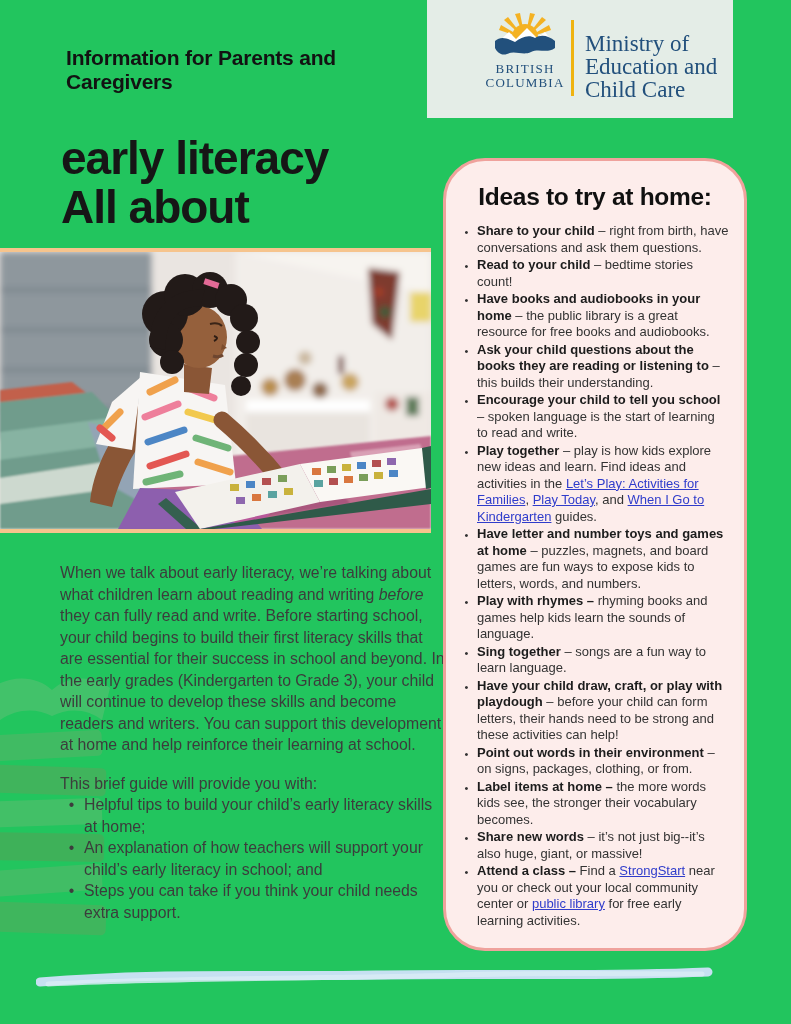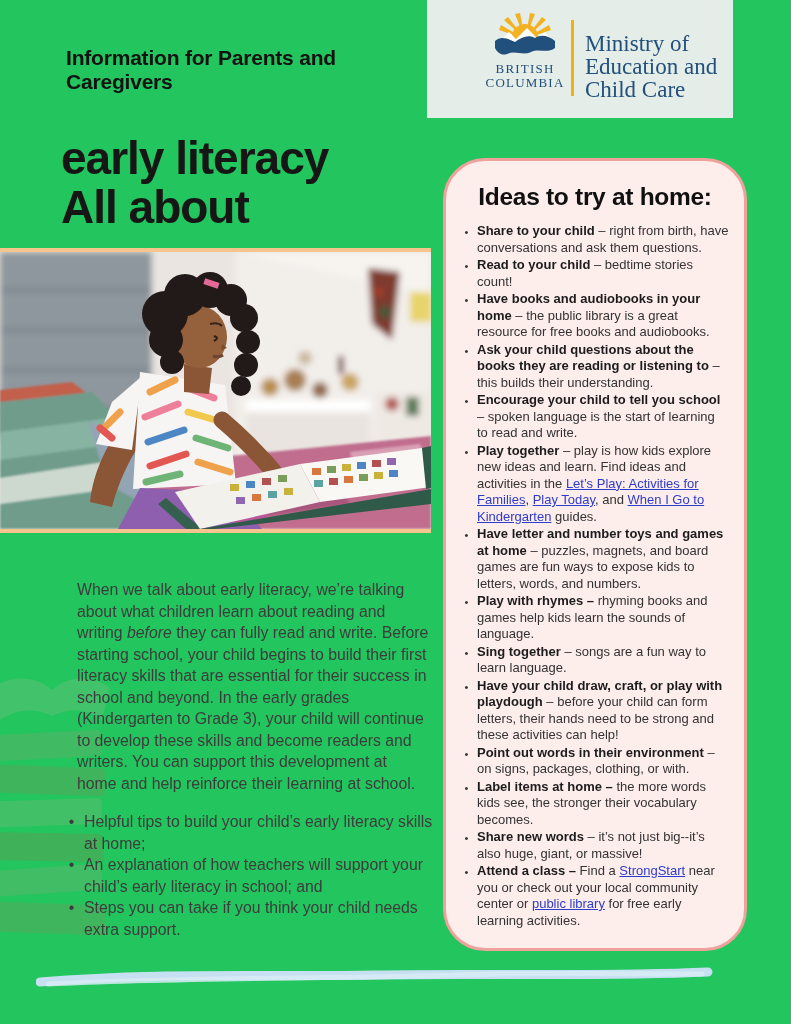--- a/index.html
+++ b/index.html
@@ -39,21 +39,21 @@
   .photo{
     position:absolute;left:0;top:248px;width:431px;height:285px;
     border-top:4px solid #f6c48d;border-bottom:4px solid #f6c48d;
     box-sizing:border-box;background:#eae5e1;overflow:hidden;
   }
   .photo svg{display:block;}
   
   .watermark{position:absolute;left:-18px;top:648px;width:150px;height:320px;}
   .left-col{position:absolute;left:60px;top:562px;width:386px;color:#3c3c3c;
     font-size:15.8px;line-height:21.5px;}
-  .left-col p{margin:17px;}
+  .left-col p{margin:0;}
   .guide{margin-top:17px;}
   .guide-list{list-style:none;margin:0;padding:0 0 0 8px;}
   .guide-list li{display:flex;gap:9px;margin:0;}
   .guide-list .blt{flex:none;width:7px;text-align:center;}
   .italic{font-style:italic;}
   .bold{font-weight:700;color:#1c1c1c;}
   .link{color:#2f3ccb;text-decoration:underline;cursor:pointer;}
   
   .ideas-box{
     position:absolute;left:443px;top:158px;width:304px;height:793px;
@@ -254,20 +254,21 @@
       <rect x="-8" y="152" width="128" height="26" rx="5" fill="#e8a79a" transform="rotate(-2 56 165)"></rect>
       <rect x="-14" y="185" width="136" height="28" rx="5" fill="#cf4f45" transform="rotate(1 54 199)"></rect>
       <rect x="-10" y="220" width="130" height="26" rx="5" fill="#e2968a" transform="rotate(-4 55 233)"></rect>
       <rect x="-16" y="255" width="140" height="30" rx="5" fill="#d86a5c" transform="rotate(2 54 270)"></rect>
     </g>
   </svg>
 
   <div class="left-col">
     <p><span class="normal">When we talk about early literacy, we’re talking about what children learn about reading and writing </span><span class="italic">before</span><span class="normal"> they can fully read and write. Before starting school, your child begins to build their first literacy skills that are essential for their success in school and beyond. In the early grades (Kindergarten to Grade 3), your child will continue to develop these skills and become readers and writers. You can support this development at home and help reinforce their learning at school.</span></p>
     <div class="guide">
+      <div>This brief guide will provide you with:</div>
       <ul class="guide-list">
           <li>
             <span class="blt">•</span>
             <span class="txt">Helpful tips to build your child’s early literacy skills at home;</span>
           </li>
           <li>
             <span class="blt">•</span>
             <span class="txt">An explanation of how teachers will support your child’s early literacy in school; and</span>
           </li>
           <li>
@@ -316,21 +317,21 @@
         <li>
           <span class="blt">•</span>
           <span class="txt"><span class="bold">Sing together</span><span class="normal"> – songs are a fun way to learn language.</span></span>
         </li>
         <li>
           <span class="blt">•</span>
           <span class="txt"><span class="bold">Have your child draw, craft, or play with playdough</span><span class="normal"> – before your child can form letters, their hands need to be strong and these activities can help!</span></span>
         </li>
         <li>
           <span class="blt">•</span>
-          <span class="txt"><span class="bold">Point out words in their environment</span><span class="normal"> – on signs, packages, clothing, or with.</span></span>
+          <span class="txt"><span class="bold">Point out words in their environment</span><span class="normal"> – on signs, packages, clothing, or from.</span></span>
         </li>
         <li>
           <span class="blt">•</span>
           <span class="txt"><span class="bold">Label items at home –</span><span class="normal"> the more words kids see, the stronger their vocabulary becomes.</span></span>
         </li>
         <li>
           <span class="blt">•</span>
           <span class="txt"><span class="bold">Share new words</span><span class="normal"> – it’s not just big--it’s also huge, giant, or massive!</span></span>
         </li>
         <li>

